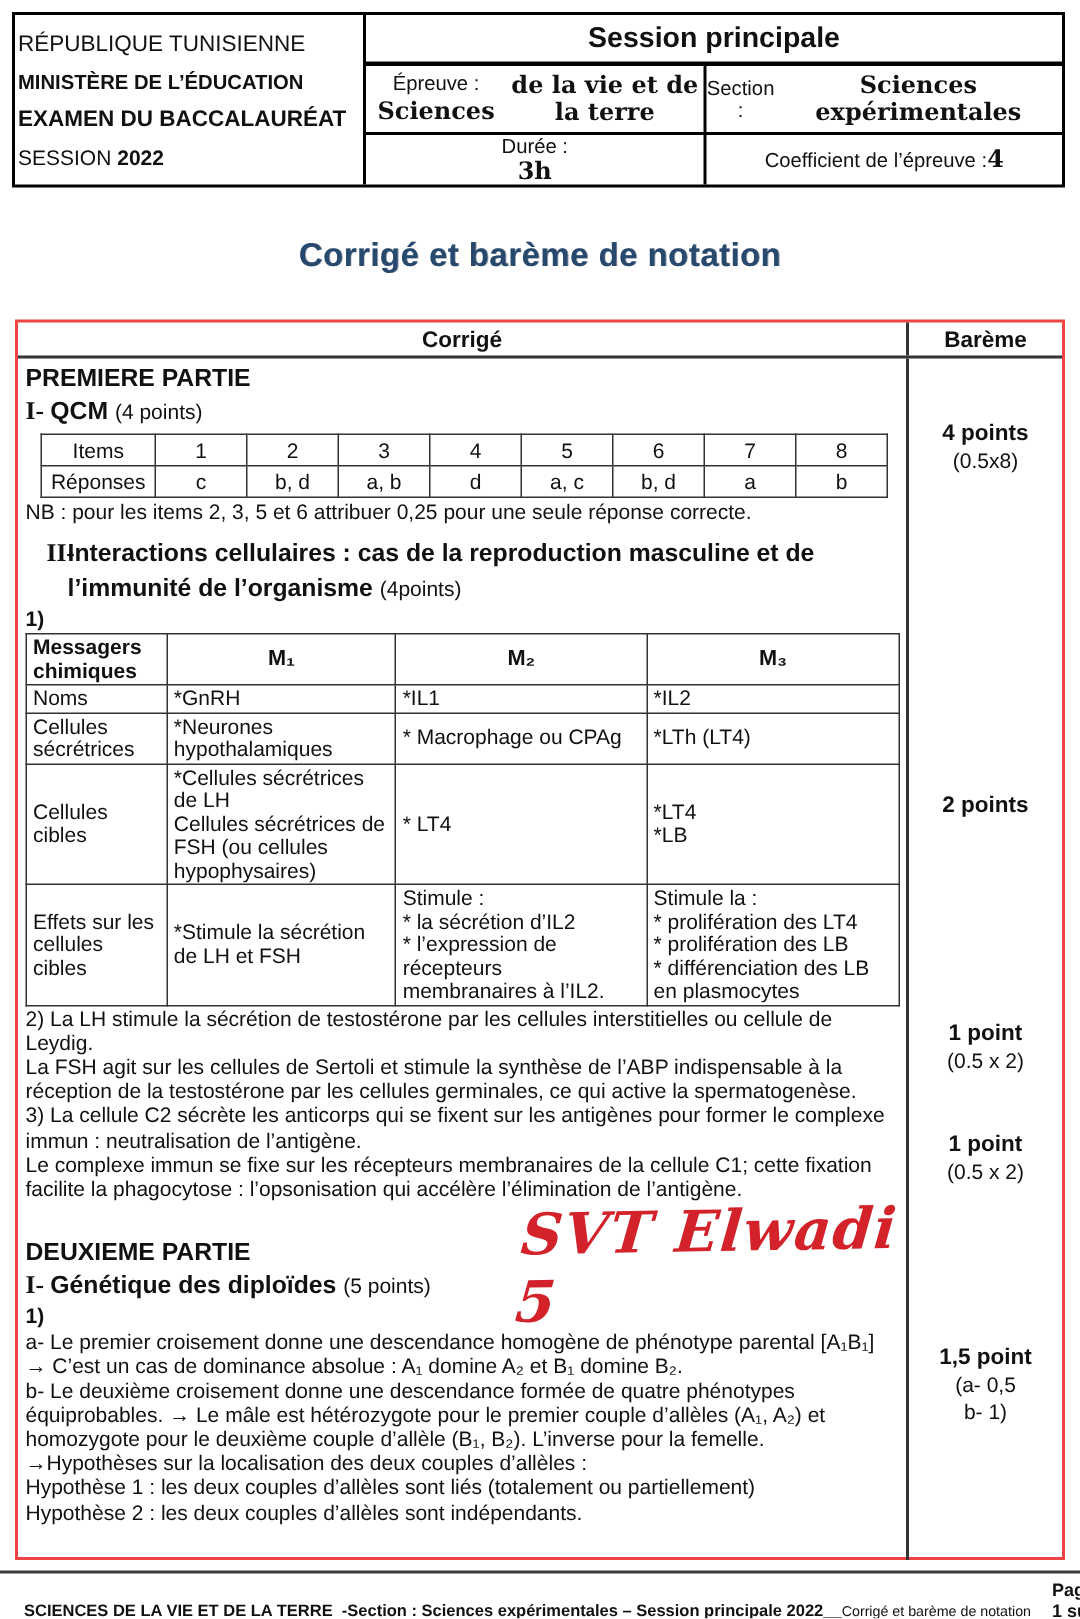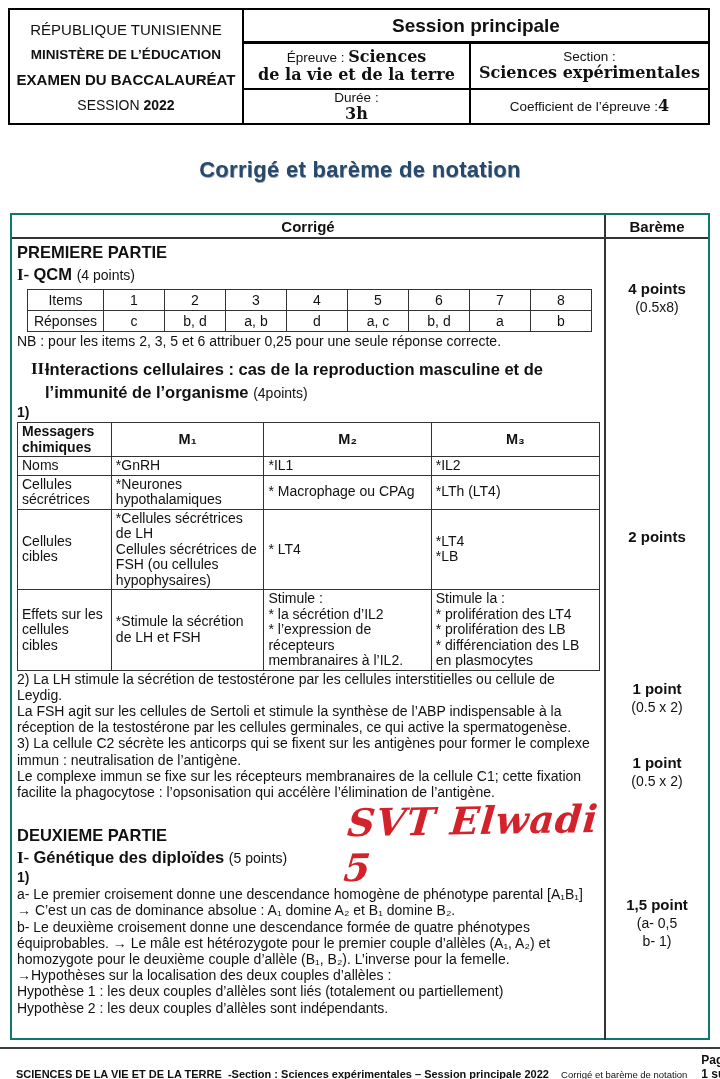--- a/index.html
+++ b/index.html
@@ -11,52 +11,52 @@
   }
 
   
   .hdr {
     position:absolute; left:8px; top:8px; width:702px; height:117px;
     border:2px solid #000; display:flex;
   }
   .hdr-left {
     width:234px; border-right:2px solid #000;
     display:flex; flex-direction:column; justify-content:space-around;
-    text-align:center; padding:6px 2px;
+    padding:6px 2px;
   }
   .hl1 { font-size:15px; }
   .hl2 { font-size:13.5px; font-weight:bold; }
   .hl3 { font-size:15px; font-weight:bold; }
   .hl4 { font-size:14px; }
   .hl4 b { font-size:14px; }
   .hdr-right { flex:1; display:flex; flex-direction:column; }
   .hr1 {
     height:36px; border-bottom:3px solid #000; display:flex;
     align-items:center; justify-content:center;
     font-size:19px; font-weight:bold;
   }
   .hr2 { height:48px; border-bottom:2px solid #000; display:flex; }
   .hr3 { flex:1; display:flex; }
-  .hcell { display:flex; flex-direction:column; align-items:center; justify-content:center; text-align:center; }
+  .hcell { display:flex; flex-direction:row; align-items:center; justify-content:center; text-align:center; }
   .hc-epreuve { width:227px; border-right:2px solid #000; }
   .hc-section { flex:1; }
   .hc-duree  { width:227px; border-right:2px solid #000; flex-direction:column; }
   .hc-coeff  { flex:1; flex-direction:row; }
   .lbl { font-size:13.5px; }
   .serifbold { font-family:"DejaVu Serif","Liberation Serif",serif; font-weight:bold; font-size:16px; line-height:1.15; }
 
   
   .doc-title {
     position:absolute; top:157px; left:0; width:100%; text-align:center;
     font-size:22px; font-weight:bold; letter-spacing:0.3px;
     text-shadow:0.6px 0.6px 0 rgba(20,40,70,0.45);
   }
 
   
-  .mt { position:absolute; left:10px; top:213px; width:700px; height:827px; border:2px solid #0f766e; }
+  .mt { position:absolute; left:10px; top:213px; width:700px; height:827px; border:2px solid #ef4444; }
   .mt-head { height:24px; border-bottom:2px solid #333; display:flex; }
   .mt-head .hc { font-weight:bold; font-size:15px; display:flex; align-items:center; justify-content:center; }
   .mt-head .hc.c1 { width:594px; border-right:2px solid #333; }
   .mt-head .hc.c2 { flex:1; }
   .mt-body { display:flex; height:801px; }
   .col-corrige { width:594px; border-right:2px solid #333; padding:3px 4px 0 5px; overflow:hidden; }
   .col-bareme { flex:1; position:relative; }
 
   
   .h-part { font-size:16.5px; font-weight:bold; line-height:21px; }

